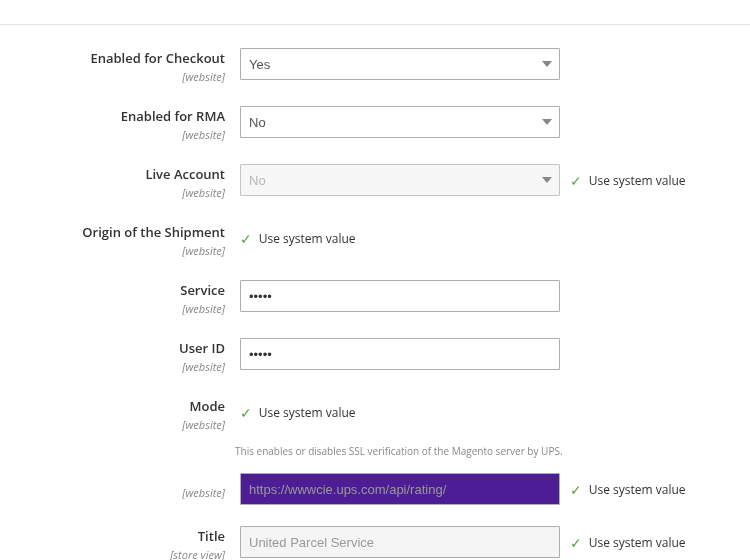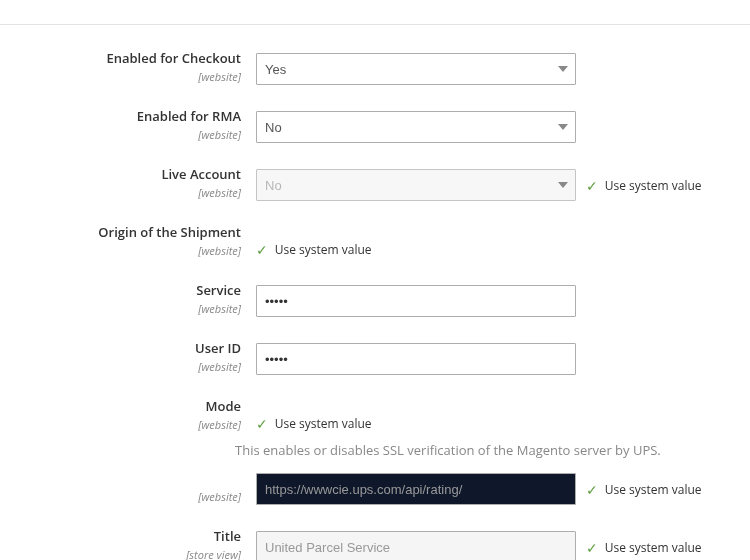--- a/index.html
+++ b/index.html
@@ -19,24 +19,23 @@
     .page-title {
       font-size: 18px;
       font-weight: 300;
       color: #333;
     }
     .form-container {
       padding: 10px 0;
     }
     .form-row {
       display: flex;
-      align-items: flex-end;
+      align-items: center;
       padding: 8px 20px;
       min-height: 36px;
-      margin-left: 16px;
     }
     .label-col {
       width: 220px;
       min-width: 220px;
       text-align: right;
       padding-right: 15px;
       padding-top: 6px;
     }
     .field-label {
       font-weight: 600;
@@ -104,21 +103,21 @@
       gap: 5px;
       white-space: nowrap;
       font-size: 12px;
       color: #555;
       min-width: 140px;
     }
     .use-system-value.checked {
       color: #333;
     }
     .hint-text {
-      font-size: 13px;
+      font-size: 10px;
       color: #888;
       margin-top: 4px;
     }
     .hint-row {
       display: flex;
       padding: 0 20px 6px 220px;
     }
     .hint-inner {
       padding-left: 15px;
     }
@@ -187,21 +186,21 @@
           <span>Use system value</span>
         </div>
       </div>
     </div>
     <div class="hint-row">
       <div class="hint-inner"><span class="hint-text">This enables or disables SSL verification of the Magento server by UPS.</span></div>
     </div>
     <div class="form-row">
       <div class="label-col"><span class="field-scope">[website]</span></div>
       <div class="input-col">
-        <input type="text" class="form-input" placeholder="https://wwwcie.ups.com/api/rating/" disabled="" value="https://wwwcie.ups.com/api/rating/" style="background: #0f172a; color: rgb(153, 153, 153);">
+        <input type="text" class="form-input" placeholder="https://wwwcie.ups.com/api/rating/" disabled="" value="https://wwwcie.ups.com/api/rating/" style="background: #4c1d95; color: rgb(153, 153, 153);">
         <div class="use-system-value checked">
           <span class="checkmark">✓</span>
           <span>Use system value</span>
         </div>
       </div>
     </div>
     <div class="form-row">
       <div class="label-col"><span class="field-label">Title</span><span class="field-scope">[store view]</span></div>
       <div class="input-col">
         <input type="text" class="form-input" placeholder="United Parcel Service" disabled="" value="United Parcel Service" style="background: rgb(245, 245, 245); color: rgb(153, 153, 153);">

